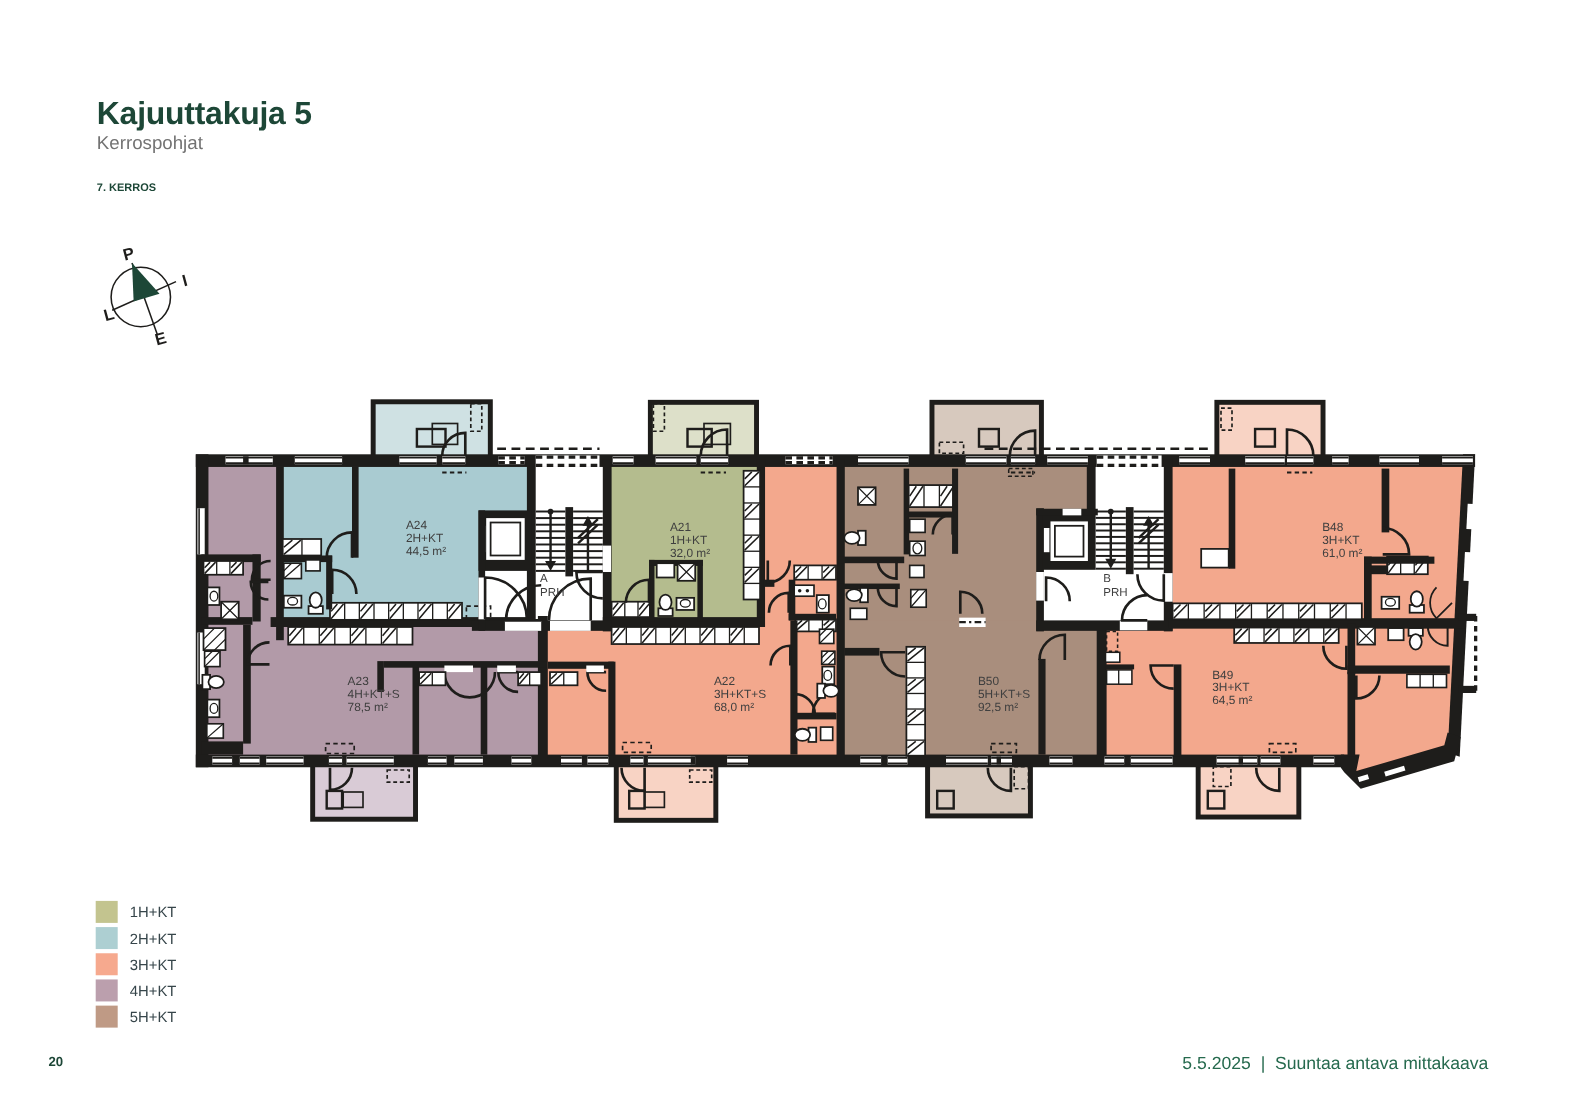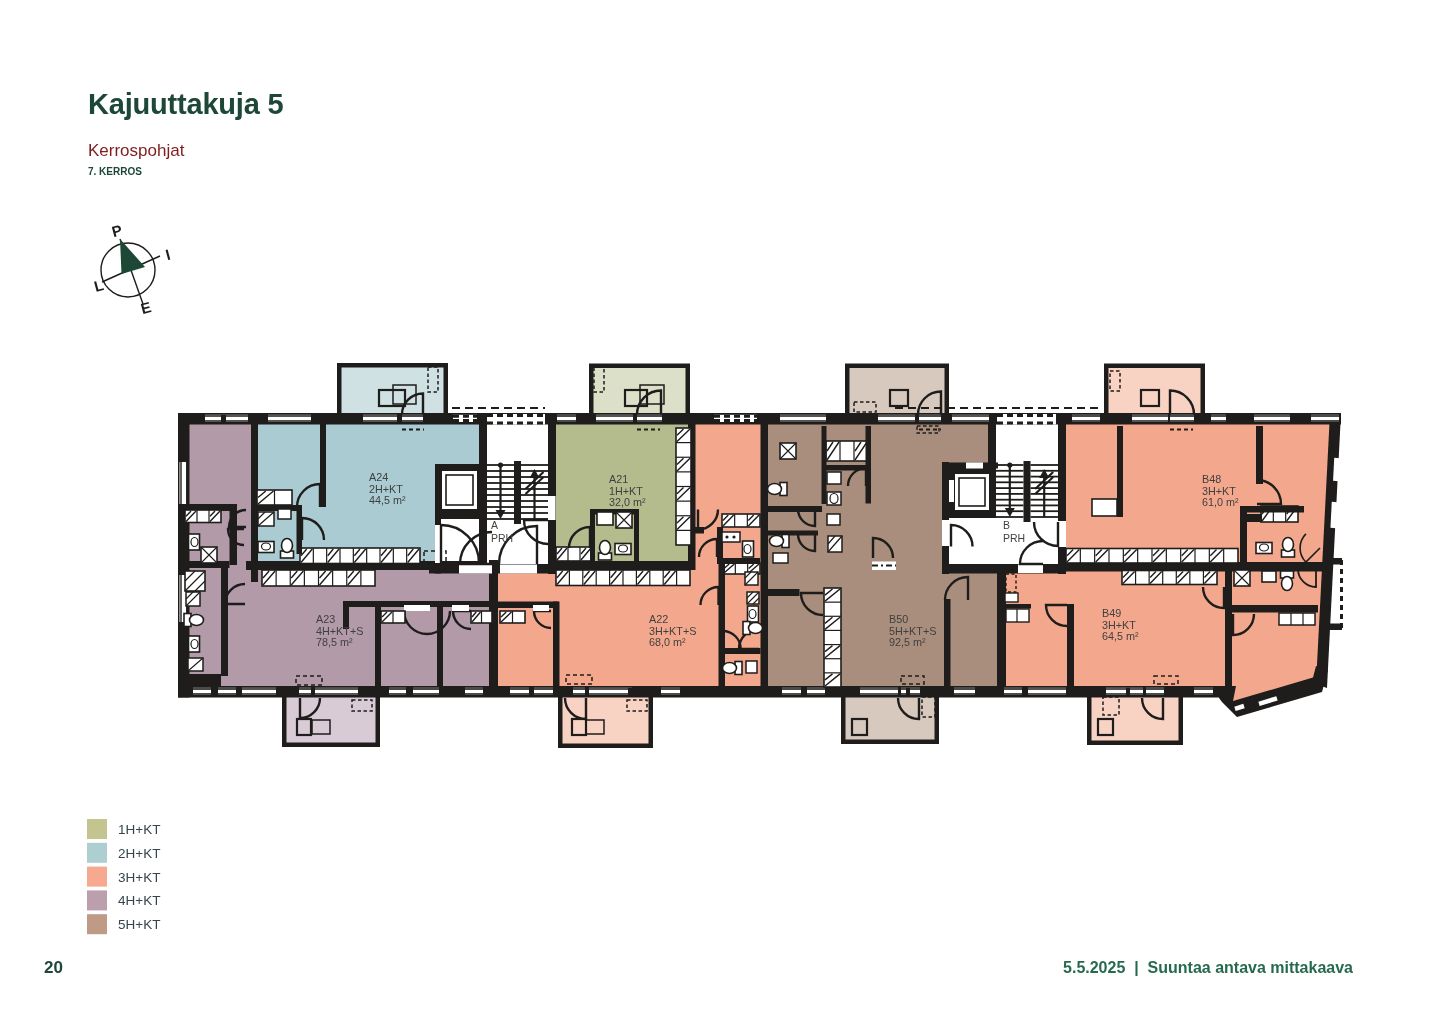--- a/index.html
+++ b/index.html
@@ -1,22 +1,22 @@
 <!DOCTYPE html>
 <html><head>
 <meta charset="utf-8">
 <style>
   html,body { margin:0; padding:0; background:#ffffff; }
   * { font-family: "Liberation Sans", sans-serif; }
   .page { position:relative; width:1440px; height:1018px; background:#fff; overflow:hidden; }
   .title { position:absolute; left:88px; top:88px; font-size:29px; font-weight:bold; color:#1d4737; letter-spacing:-0.2px; }
-  .subtitle { position:absolute; left:88px; top:120px; font-size:17px; color:#7f1d1d;margin-top:21px; }
+  .subtitle { position:absolute; left:88px; top:120px; font-size:17px; color:#737373; }
   .floor { position:absolute; left:88px; top:166px; font-size:10px; font-weight:bold; color:#1d4737; }
-  .pagenum { position:absolute; left:44px; top:958px; font-size:17px; font-weight:bold; color:#1d4737; }
-  .footright { position:absolute; right:87px; top:959px; font-size:16px; font-weight:bold; color:#266a4e; }
+  .pagenum { position:absolute; left:44px; top:958px; font-size:12px; font-weight:bold; color:#1d4737; }
+  .footright { position:absolute; right:87px; top:959px; font-size:16px; font-weight:normal; color:#266a4e; }
 </style>
 </head>
 <body>
 <div class="page">
 
 <div class="title">Kajuuttakuja 5</div>
 
 <div class="subtitle">Kerrospohjat</div>
 
 <div class="floor">7. KERROS</div>

